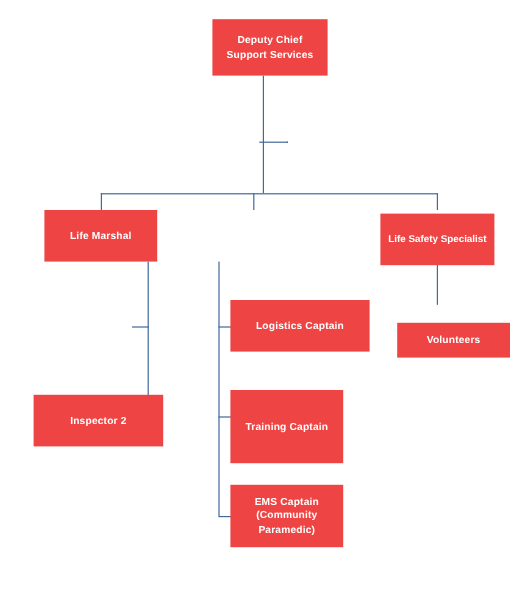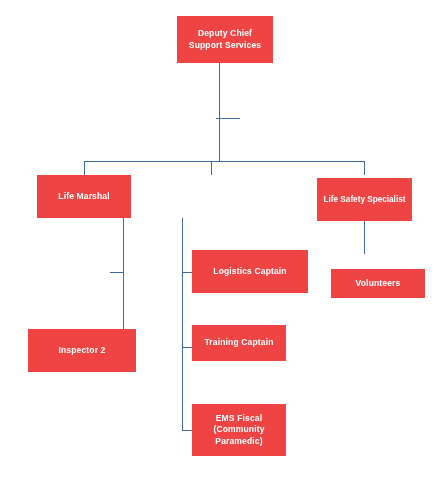--- a/index.html
+++ b/index.html
@@ -90,26 +90,26 @@
 
 
   <div class="node" style="left:28px; top:329px; width:108px; height:43px;">
     <span class="node-label">Inspector 2</span>
   </div>
 
   <div class="node" style="left:192px; top:250px; width:116px; height:43px;">
     <span class="node-label">Logistics Captain</span>
   </div>
 
-  <div class="node" style="left:192px; top:325px; width:94px; height:36px;">
+  <div class="node" style="left:192px; top:325px; width:94px; height:61px;">
     <span class="node-label">Training Captain</span>
   </div>
 
   <div class="node" style="left:192px; top:404px; width:94px; height:52px;">
-    <span class="node-label">EMS Fiscal
+    <span class="node-label">EMS Captain
 (Community
 Paramedic)</span>
   </div>
 
   <div class="node" style="left:331px; top:254px; width:94px; height:29px;margin-top:15px;">
     <span class="node-label">Volunteers</span>
   </div>
 
 </div>
 

